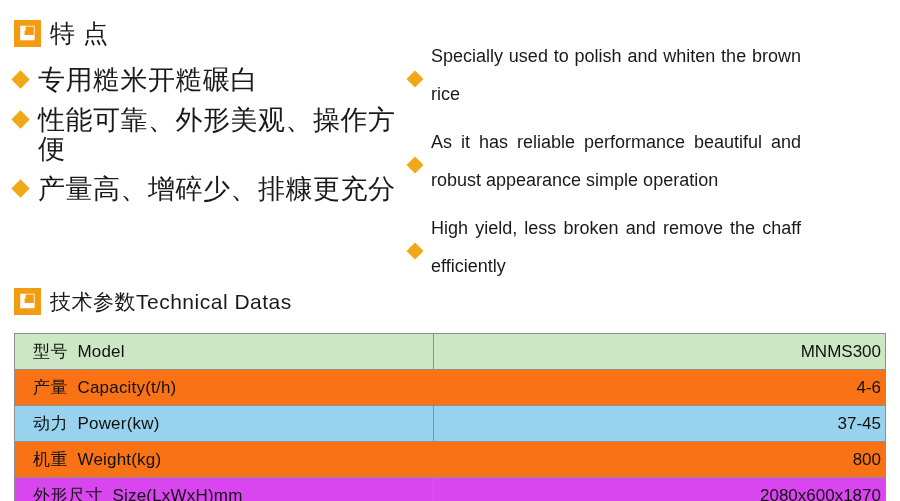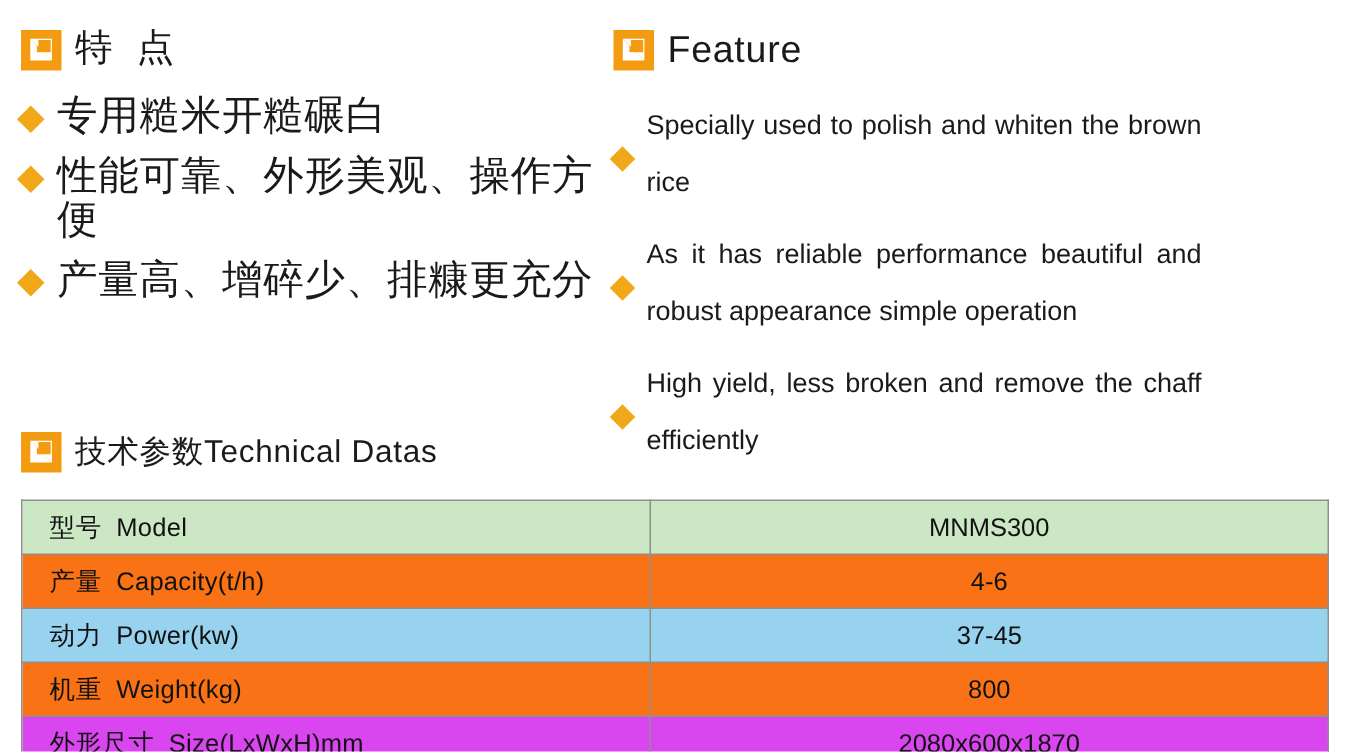--- a/index.html
+++ b/index.html
@@ -50,21 +50,20 @@
     position: absolute;
     top: 20px;
     left: 0;
     width: 900px;
   }
   .col-left {
     position: absolute;
     left: 14px;
     top: 0;
     width: 390px;
-    font-family: Liberation Mono, monospace;
   }
   .col-right {
     position: absolute;
     left: 409px;
     top: 0;
     width: 400px;
   }
 
   .bullets {
     margin-top: 19px;
@@ -141,21 +140,21 @@
     padding: 4px;
     vertical-align: middle;
     white-space: nowrap;
   }
   .spec-table td.label {
     width: 396px;
     padding-left: 18px;
     text-align: left;
   }
   .spec-table td.value {
-    text-align: center;
+    text-align: right;
   }
   .row-green td { background: #cbe7c3; }
   .row-white td { background: #f97316; }
   .row-blue  td { background: #97d2ee; }
   .row-yellow td { background: #d946ef; }
   .lbl-cn { letter-spacing: 0.5px; }
   .lbl-en { letter-spacing: 0.2px; }
 </style>
 </head>
 <body>
@@ -183,29 +182,20 @@
         <span class="bullet-text-cn">性能可靠、外形美观、操作方便</span>
       </div>
       <div class="bullet">
         <span class="diamond"></span>
         <span class="bullet-text-cn">产量高、增碎少、排糠更充分</span>
       </div>
     </div>
   </div>
 
   <div class="col-right">
-    <div class="section-head">
-      <span class="arrow-box">
-        <svg viewBox="0 0 27 27" xmlns="http://www.w3.org/2000/svg" aria-hidden="true">
-          <path d="M6.2 5.8 L11.6 11.2 L11.6 6.6 L19.8 6.6 L19.8 14.9 L15.2 14.9 L20.6 20.3 L20.6 5.8 Z" fill="#ffffff"></path>
-          <path d="M6.2 5.8 L6.2 20.3 L20.6 20.3 L15.2 14.9 L10.6 14.9 L10.6 10.3 Z" fill="#ffffff"></path>
-        </svg>
-      </span>
-      <span class="section-title">Feature</span>
-    </div>
 
     <div class="bullets-en">
       <div class="bullet-en">
         <span class="diamond-en"></span>
         <span class="bullet-text-en">Specially used to polish and whiten the brown rice</span>
       </div>
       <div class="bullet-en">
         <span class="diamond-en"></span>
         <span class="bullet-text-en">As it has reliable performance beautiful and robust appearance simple operation</span>
       </div>

